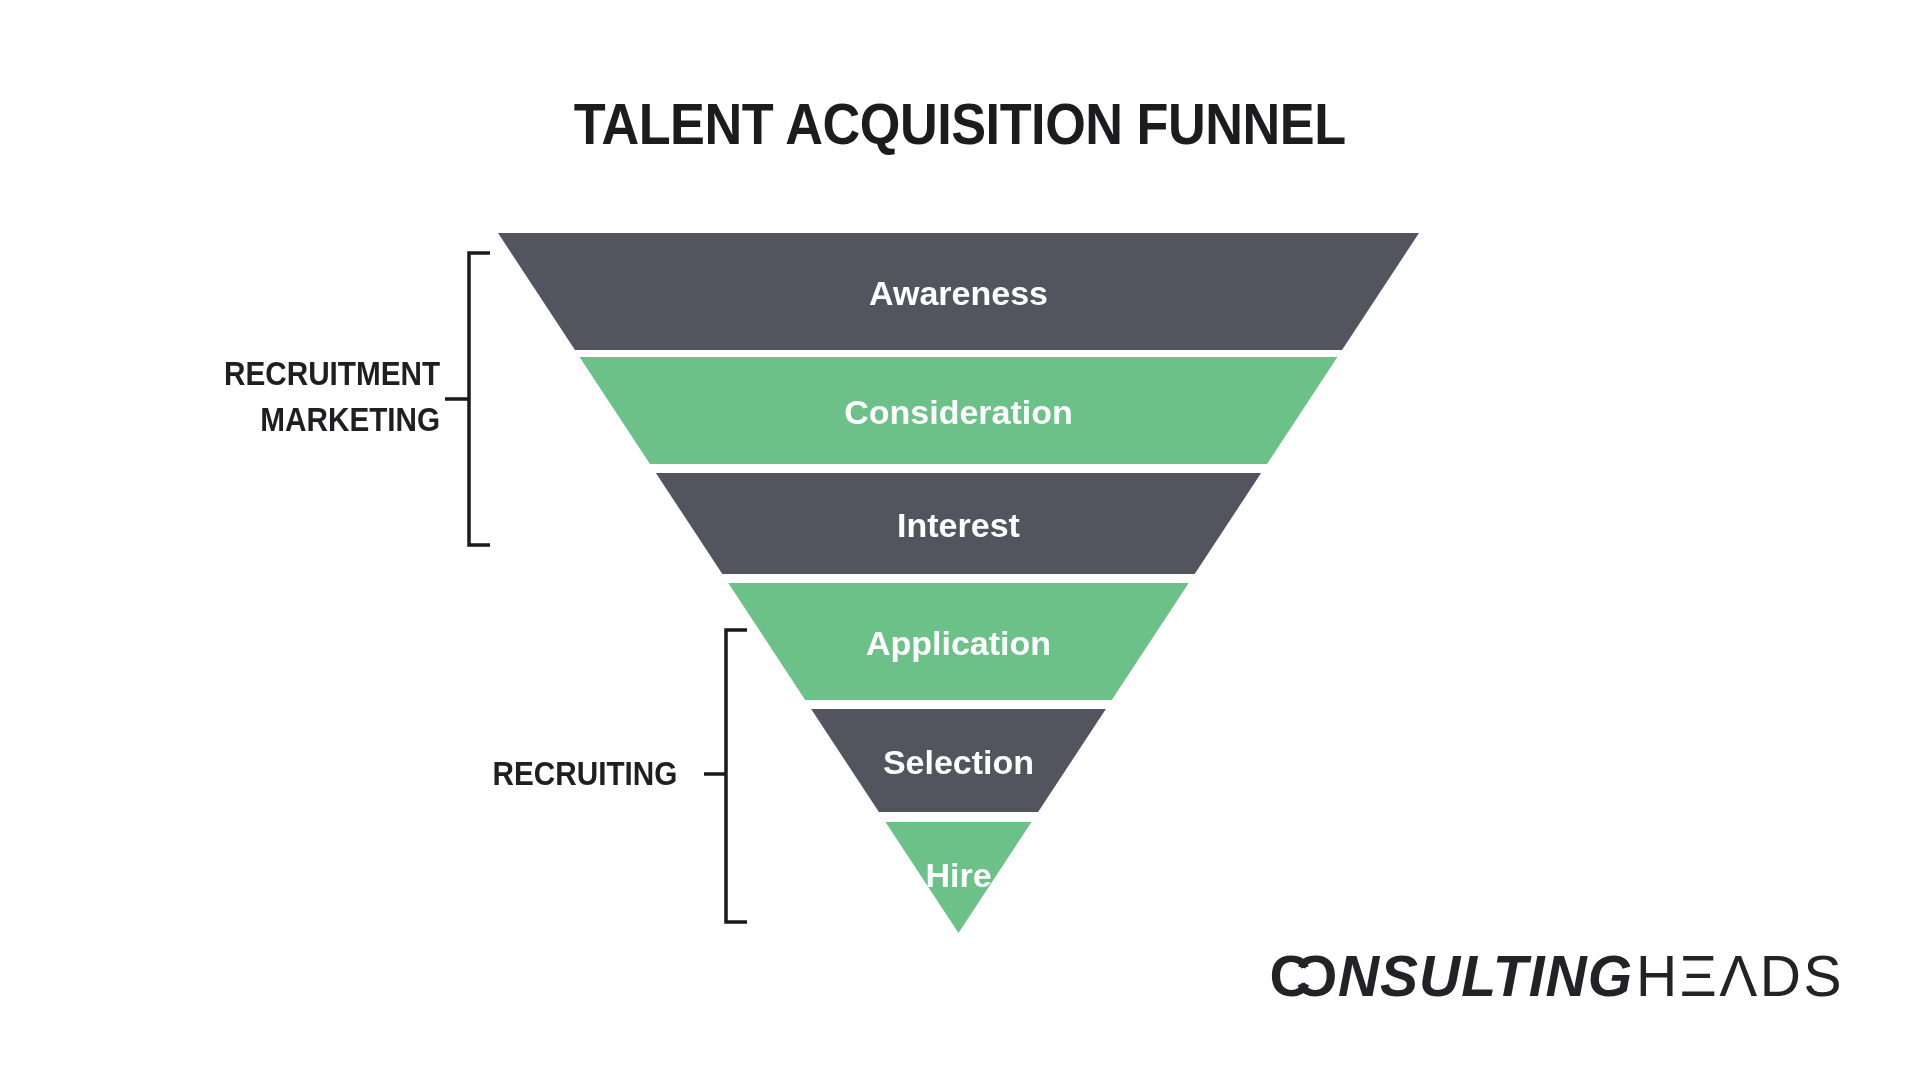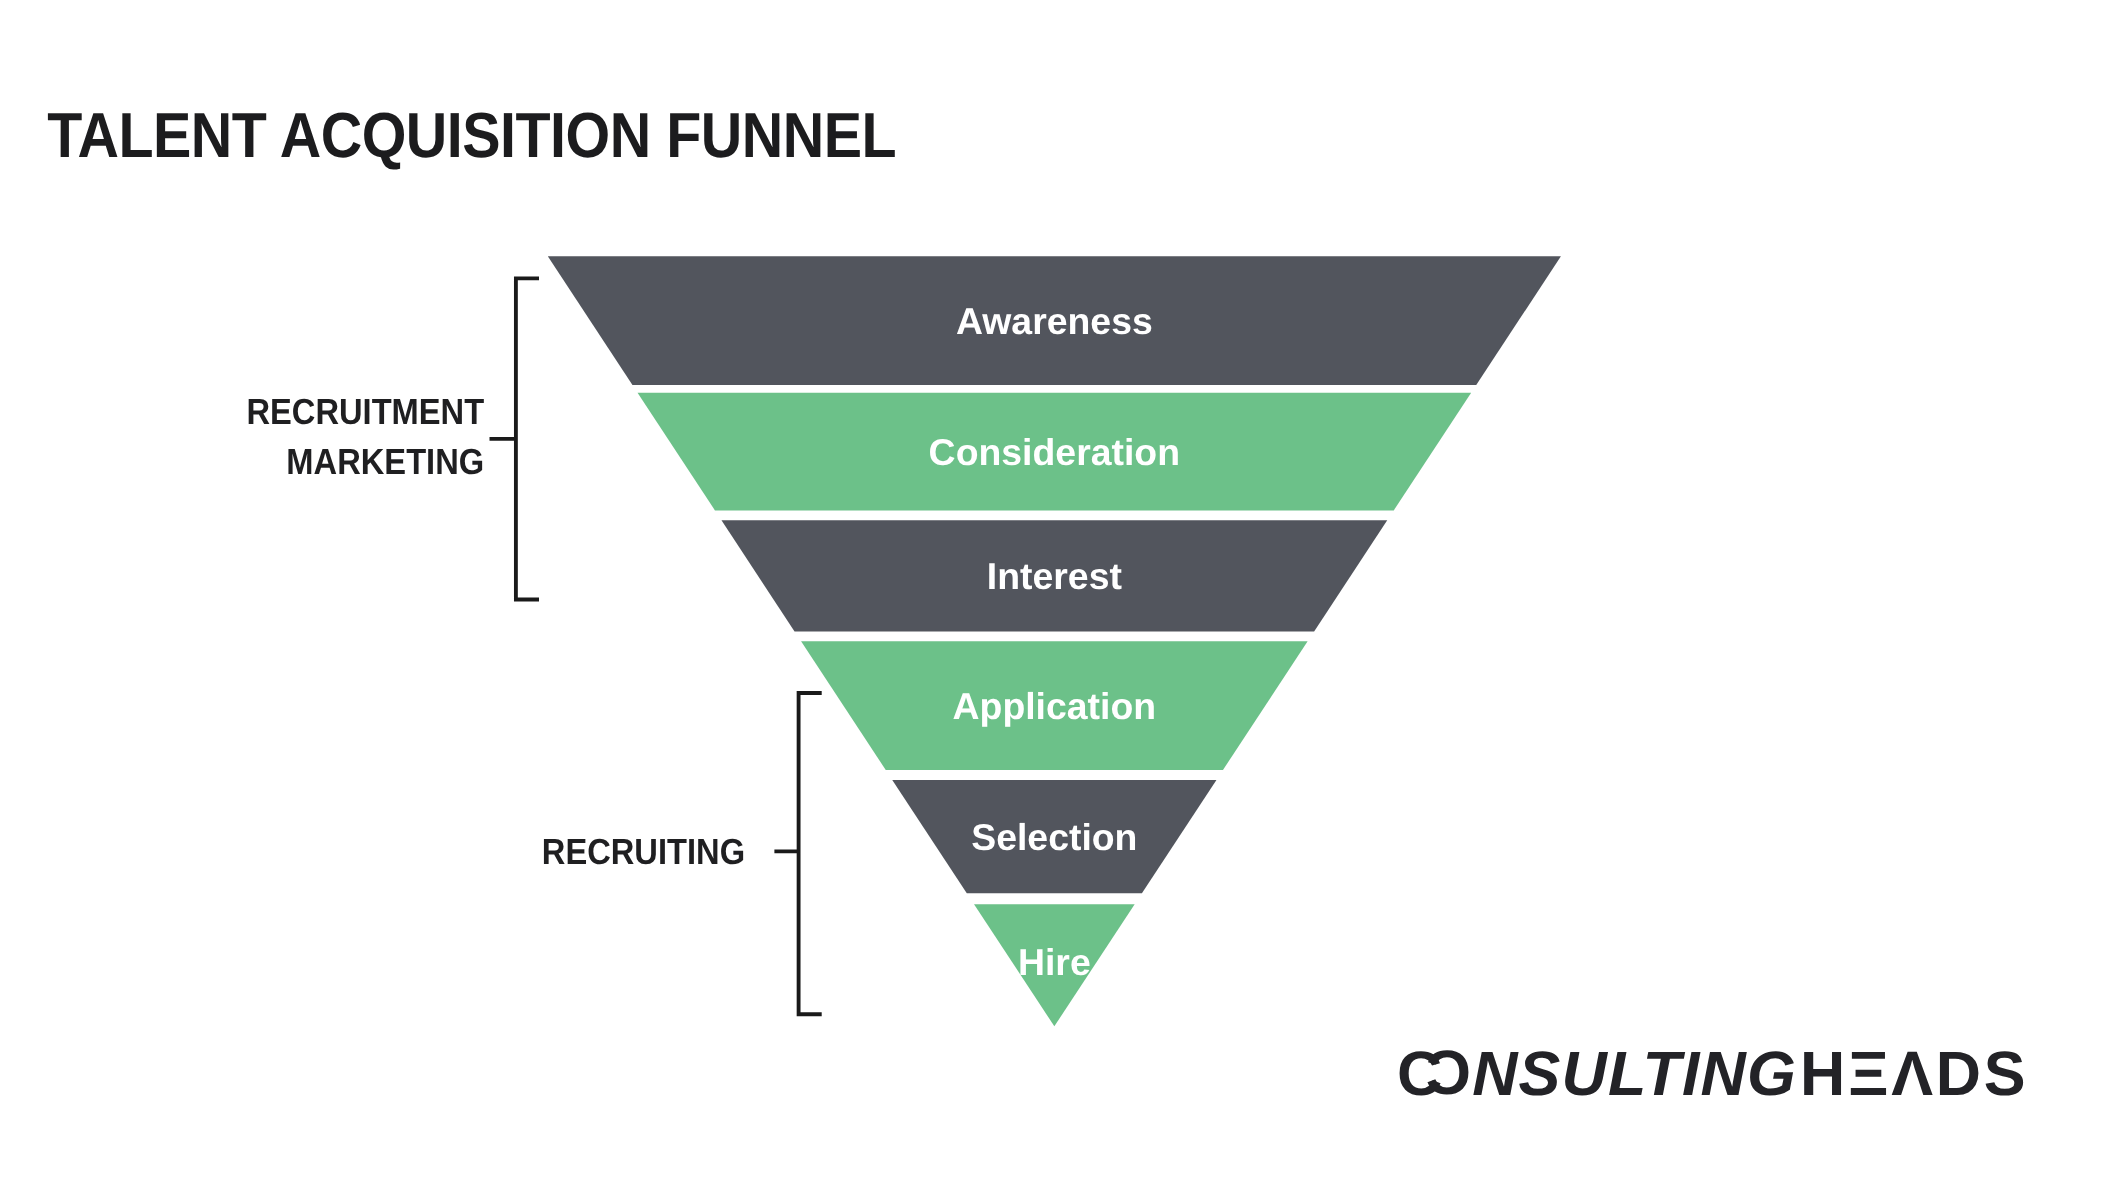--- a/index.html
+++ b/index.html
@@ -1,42 +1,42 @@
 <!DOCTYPE html>
 <html><head>
 <meta charset="utf-8">
 <style>
   html,body{margin:0;padding:0;}
   body{
     width:1920px;height:1080px;background:#ffffff;position:relative;overflow:hidden;
     font-family:"Liberation Sans",sans-serif;
   }
   .canvas{position:absolute;inset:0;}
-  .title-wrap{position:absolute;top:90px;left:0;width:1920px;}
+  .title-wrap{position:absolute;top:90px;left:0;width:1920px;text-align:center;}
   .title-text{
     display:inline-block;font-size:58px;font-weight:bold;color:#1c1c1e;
     letter-spacing:-0.5px;transform:scaleX(0.9);white-space:nowrap;
   }
   svg.diagram{position:absolute;left:0;top:0;}
   .bracket{fill:none;stroke:#1a1a1a;stroke-width:3.5px;}
   .stage-label{
     font-family:"Liberation Sans",sans-serif;font-size:34px;font-weight:bold;
     fill:#ffffff;text-anchor:middle;
   }
   .group-label{
     position:absolute;text-align:right;font-size:33px;font-weight:bold;
     line-height:46px;color:#1f1f21;transform:scaleX(0.9);transform-origin:right center;
     white-space:nowrap;
   }
   .logo{
     position:absolute;top:946px;right:76px;font-size:57px;line-height:60px;
     color:#232327;white-space:nowrap;letter-spacing:1px;
   }
   .logo-bold{font-weight:bold;}
-  .logo-light{font-weight:bold;letter-spacing:2.5px;margin-left:3px;}
+  .logo-light{font-weight:normal;letter-spacing:2.5px;margin-left:3px;}
   .logo-c2{display:inline-block;transform:scaleX(-1);margin-left:-0.30em;}
   .logo-rest{margin-left:0.02em;font-style:italic;}
 </style>
 </head>
 <body>
 
 <div class="canvas">
 
   <div class="title-wrap">
     <span class="title-text">TALENT ACQUISITION FUNNEL</span>

